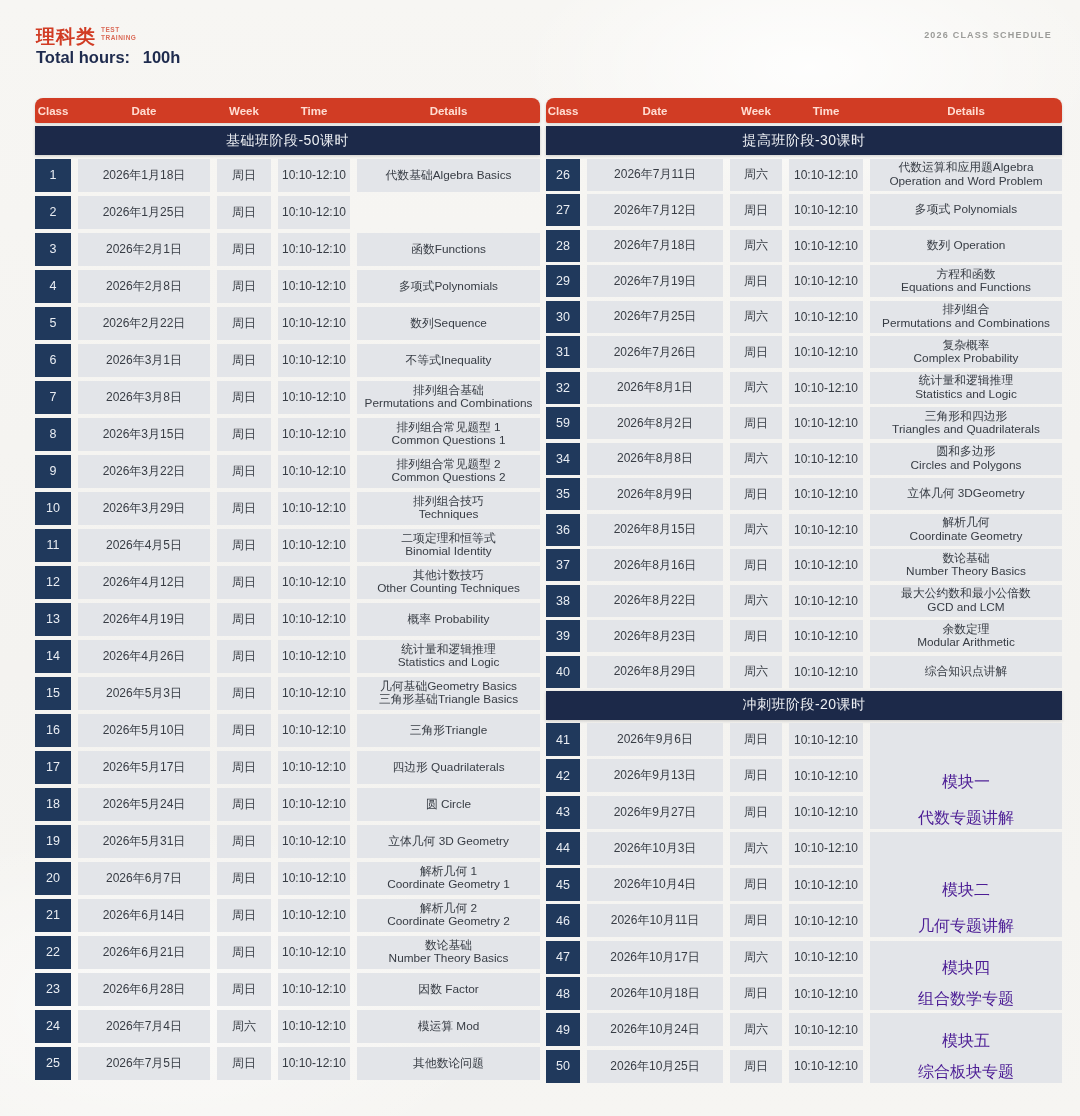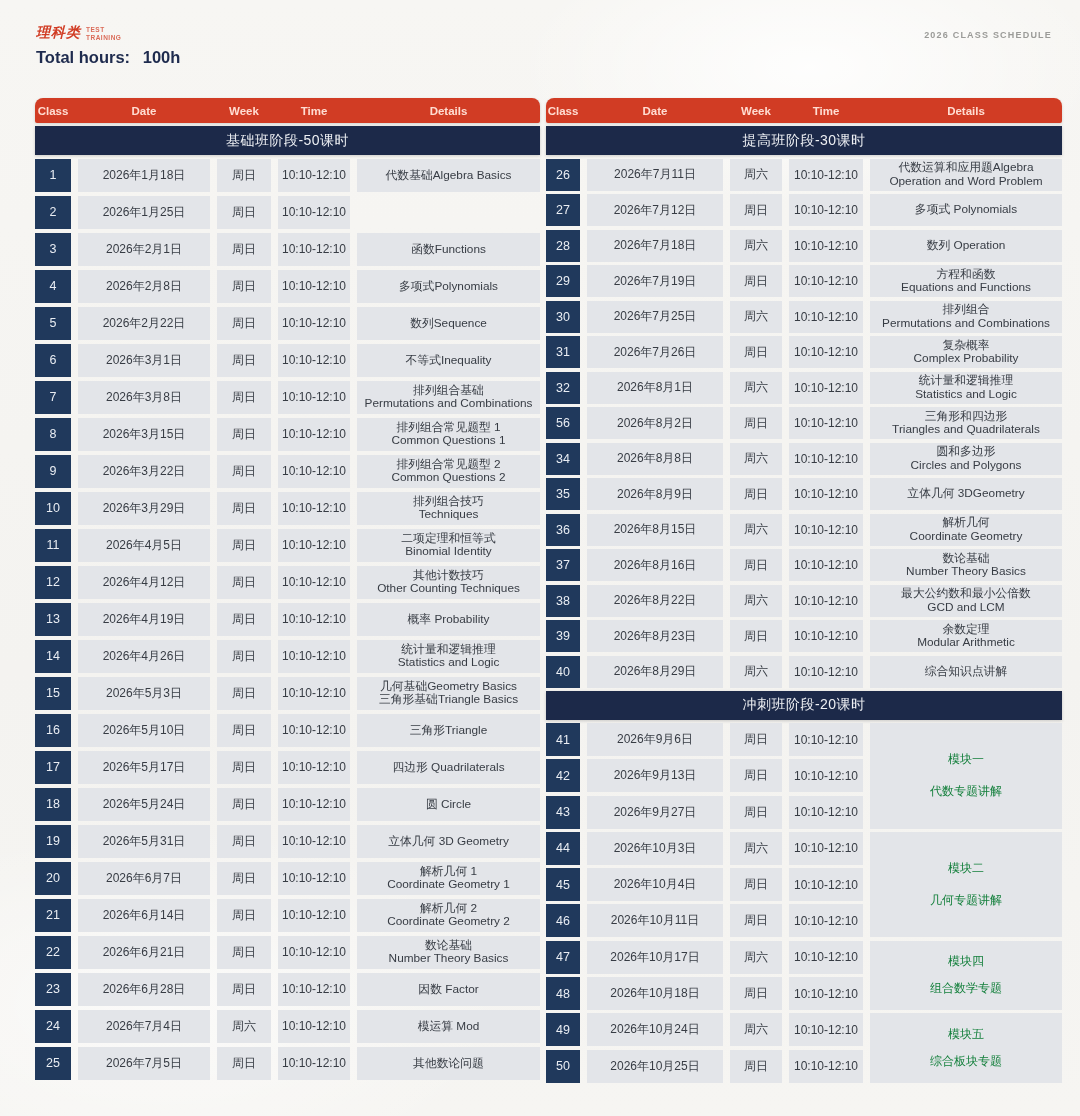--- a/index.html
+++ b/index.html
@@ -11,21 +11,21 @@
   }
   .page{
     position:relative;width:1080px;height:1116px;overflow:hidden;
     background:
       radial-gradient(ellipse 420px 200px at 75% 6%, rgba(255,255,255,.85), rgba(255,255,255,0) 70%),
       radial-gradient(ellipse 500px 260px at 15% 90%, rgba(255,255,255,.6), rgba(255,255,255,0) 70%),
       linear-gradient(180deg,#f7f6f3 0%,#f4f3f0 60%,#f6f5f2 100%);
   }
   
   .brand-line{position:absolute;left:36px;top:24px;display:flex;align-items:flex-start;gap:5px;}
-  .brand{color:var(--red);font-weight:bold;font-size:14px;letter-spacing:1px;font-style:italic;}
+  .brand{color:var(--red);font-weight:bold;font-size:19px;letter-spacing:1px;}
   .brand-sub{color:var(--red);font-size:6.5px;font-weight:bold;width:42px;line-height:1.25;
     letter-spacing:.5px;opacity:.75;padding-top:2px;text-transform:uppercase;}
   .hours{position:absolute;left:36px;top:48px;font-size:16.5px;font-weight:bold;color:#1e2b4e;}
   .hours .val{margin-left:8px;}
   .title-wrap{position:absolute;left:0;top:34px;width:1080px;text-align:center;}
   .page-title{display:inline-block;font-size:38px;font-weight:800;color:#2c323b;
     letter-spacing:1px;margin:0;line-height:1.1;}
   .dots{display:inline-flex;vertical-align:top;margin-left:10px;margin-top:2px;}
   .dot{width:11px;height:11px;border-radius:50%;display:inline-block;}
   .dot.red{background:var(--red);z-index:2;}
@@ -58,21 +58,21 @@
   .right .c-week{width:52px;}  .right .c-time{width:74px;}
   .right .c-details{width:192px;}
   .right .thead .c-details,.right .rows1 .c-details{width:192px;flex:none;}
   
   .sprint{display:flex;gap:7px;margin-top:3.5px;}
   .sprint-rows{flex:1;display:flex;flex-direction:column;gap:3.3px;}
   .sprint-rows .row{height:33px;}
   .sprint-rows .c-time{flex:1;}
   .merged-col{width:192px;display:flex;flex-direction:column;gap:3.3px;}
   .merged-block{background:var(--cellbg);display:flex;flex-direction:column;
-    align-items:center;justify-content:center;gap:15px;font-size:12px;color:#15803d;}
+    align-items:center;justify-content:flex-end;gap:15px;font-size:16px;color:#4c1d95;}
   .merged-block.short{gap:10px;}
 </style>
 </head>
 <body>
 
 <div class="page">
 
   <div class="brand-line">
     <span class="brand">理科类</span>
     <span class="brand-sub">TEST TRAINING</span>
@@ -402,21 +402,21 @@
           <div class="cell cls c-class">32</div>
           <div class="cell c-date">2026年8月1日</div>
           <div class="cell c-week">周六</div>
           <div class="cell c-time">10:10-12:10</div>
           <div class="cell details c-details">
             <div>统计量和逻辑推理</div>
             <div>Statistics and Logic</div>
           </div>
         </div>
         <div class="row">
-          <div class="cell cls c-class">56</div>
+          <div class="cell cls c-class">59</div>
           <div class="cell c-date">2026年8月2日</div>
           <div class="cell c-week">周日</div>
           <div class="cell c-time">10:10-12:10</div>
           <div class="cell details c-details">
             <div>三角形和四边形</div>
             <div>Triangles and Quadrilaterals</div>
           </div>
         </div>
         <div class="row">
           <div class="cell cls c-class">34</div>

